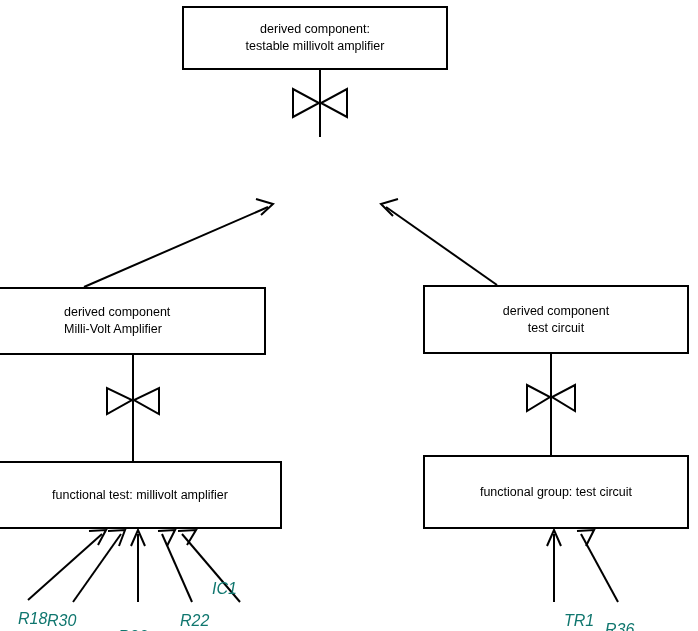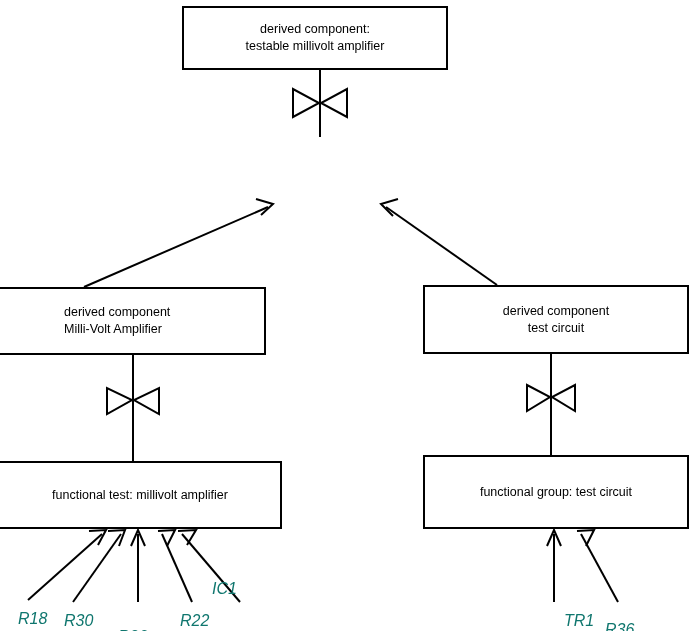--- a/index.html
+++ b/index.html
@@ -147,20 +147,20 @@
 
   <div class="node-box" style="left:-2px; top:461px; width:284px; height:68px;">
     <span class="node-text">functional test: millivolt amplifier</span>
   </div>
 
   <div class="node-box" style="left:423px; top:455px; width:266px; height:74px;">
     <span class="node-text">functional group: test circuit</span>
   </div>
 
   <div class="leaf-label" style="left:18px; top:610px;">R18</div>
-  <div class="leaf-label" style="left:64px; top:612px;">R30</div>
+  <div class="leaf-label" style="left:47px; top:612px;">R30</div>
   <div class="leaf-label" style="left:118px; top:628px;">R26</div>
   <div class="leaf-label" style="left:180px; top:612px;">R22</div>
   <div class="leaf-label" style="left:212px; top:580px;">IC1</div>
   <div class="leaf-label" style="left:564px; top:612px;">TR1</div>
   <div class="leaf-label" style="left:605px; top:621px;">R36</div>
 
 </div>
 
 </body></html>

